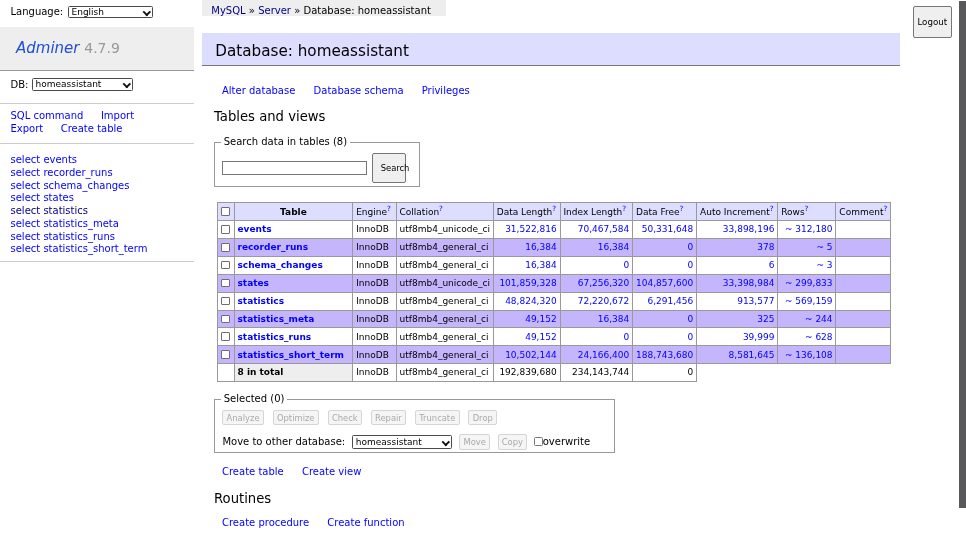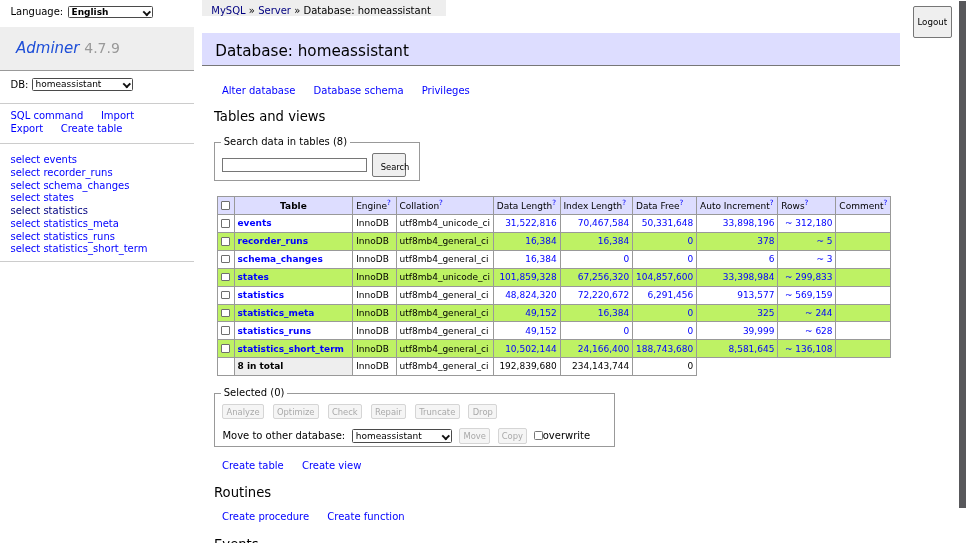--- a/index.html
+++ b/index.html
@@ -71,21 +71,21 @@
 }
 .btn.disabled {
   color: #a9a9a9;
   background: #f5f5f5;
   border-color: #d5d5d5;
 }
 
 
 #lang { position: absolute; top: 0; left: 0; height: 26px; padding: 0 0 0 10.5px; white-space: nowrap; }
 #lang .txt { position: absolute; top: 5.6px; left: 10.5px; }
-#lang .sel { position: absolute; top: 5.6px; left: 68px; width: 85px; height: 12.6px; line-height: 10.6px; font-weight: bold; }
+#lang .sel { position: absolute; top: 5.6px; left: 68px; width: 85px; height: 12.6px; line-height: 10.6px; }
 
 
 #menu { position: absolute; top: 26.5px; left: 0; width: 194px; }
 #menu h1 {
   margin: 0;
   box-sizing: border-box;
   height: 44px;
   background: #eee;
   border-bottom: 1px solid #999;
   padding: 11px 0 0 16px;
@@ -177,21 +177,21 @@
   height: 13.7px;
   border: 1px solid #767676;
   border-radius: 0;
   background: #fff;
   font-size: 10px;
   padding: 0 2px;
   vertical-align: middle;
   margin: 0 1.4px 0 0;
   font-family: "DejaVu Sans", sans-serif;
 }
-#search-btn { width: 34.2px; height: 24px; line-height: 11px; padding: 8px; vertical-align: middle; }
+#search-btn { width: 34.2px; height: 30px; line-height: 11px; padding: 8px; vertical-align: middle; }
 
 
 #tbl {
   border-collapse: collapse;
   table-layout: fixed;
   margin: 15.3px 0 0 2.6px;
   font-size: 9px;
   line-height: 12.5px;
 }
 #tbl td, #tbl th {
@@ -199,21 +199,21 @@
   padding: 2.2px 2.9px;
   overflow: hidden;
   white-space: nowrap;
   font-weight: normal;
   text-align: left;
 }
 #tbl thead td, #tbl thead th { background: #ddf; }
 #tbl thead th { font-weight: bold; text-align: center; }
 #tbl sup { font-size: 7.2px; line-height: 0; }
 #tbl sup a { color: #0000ff; }
-#tbl tbody tr.even { background: #bef264; }
+#tbl tbody tr.even { background: #c4b5fd; }
 #tbl td.num { text-align: right; }
 #tbl .c-check { text-align: center; padding: 0; }
 #tbl .c-check .cb { width: 6.5px; height: 6.5px; margin-top: -1px; }
 #tbl a.tbl-name { font-weight: bold; }
 #tbl tfoot td, #tbl tfoot th { background: #fff; }
 #tbl tfoot th { background: #eee; font-weight: bold; text-align: left; }
 #tbl tfoot td.num { text-align: right; }
 
 
 #selected-fs { margin-top: 10.7px; width: 400.6px; padding: 4.6px 0 4px 7.4px; }

